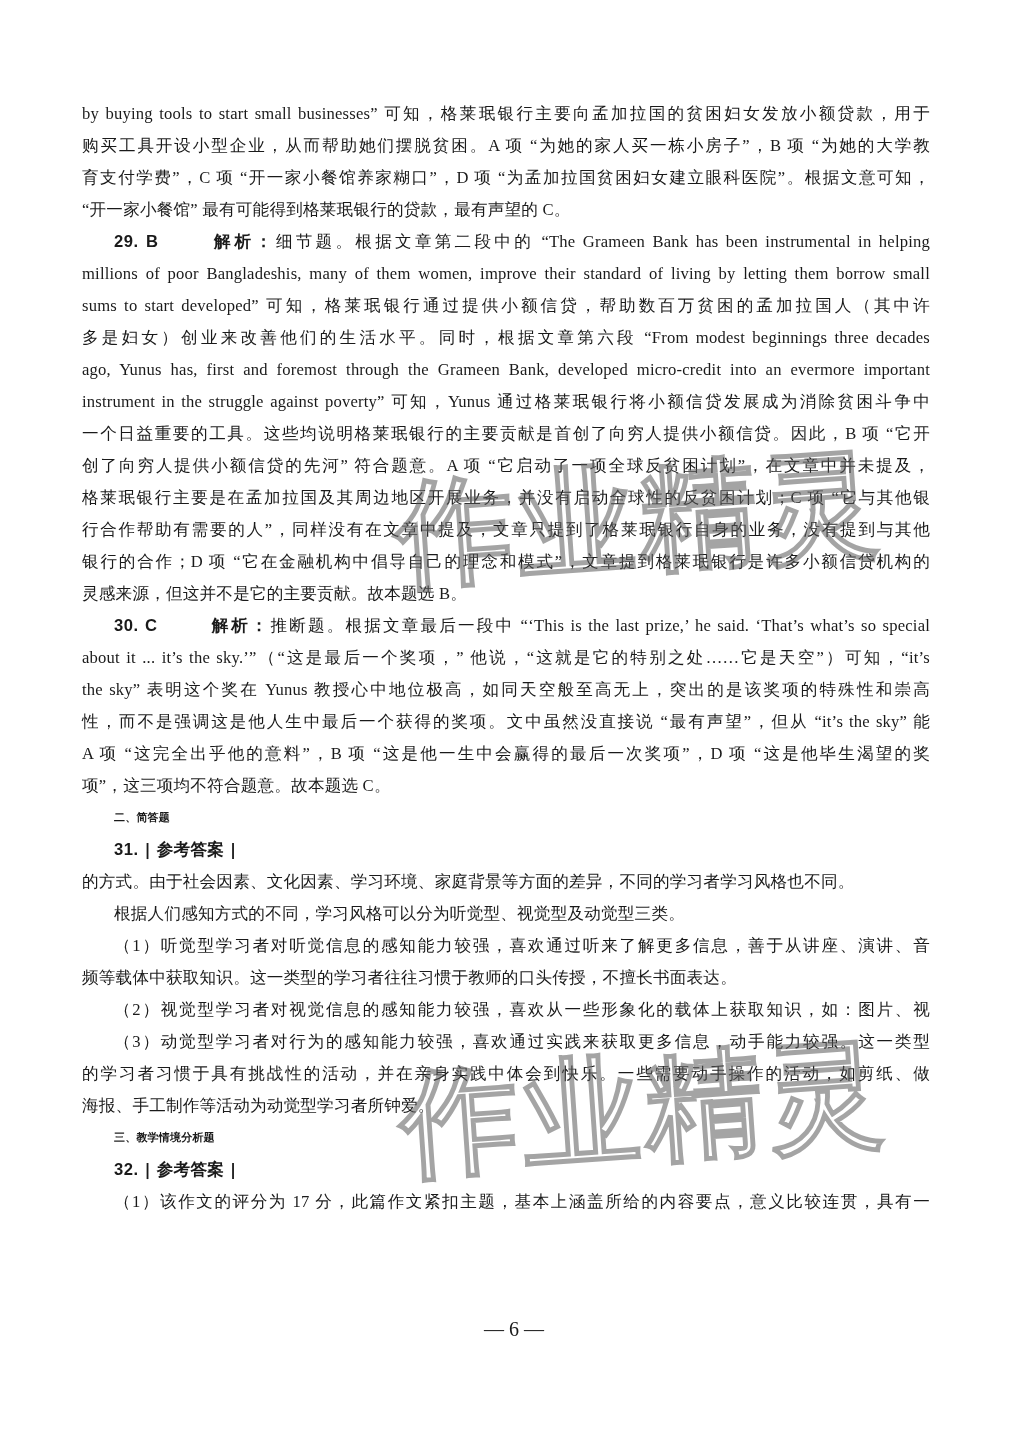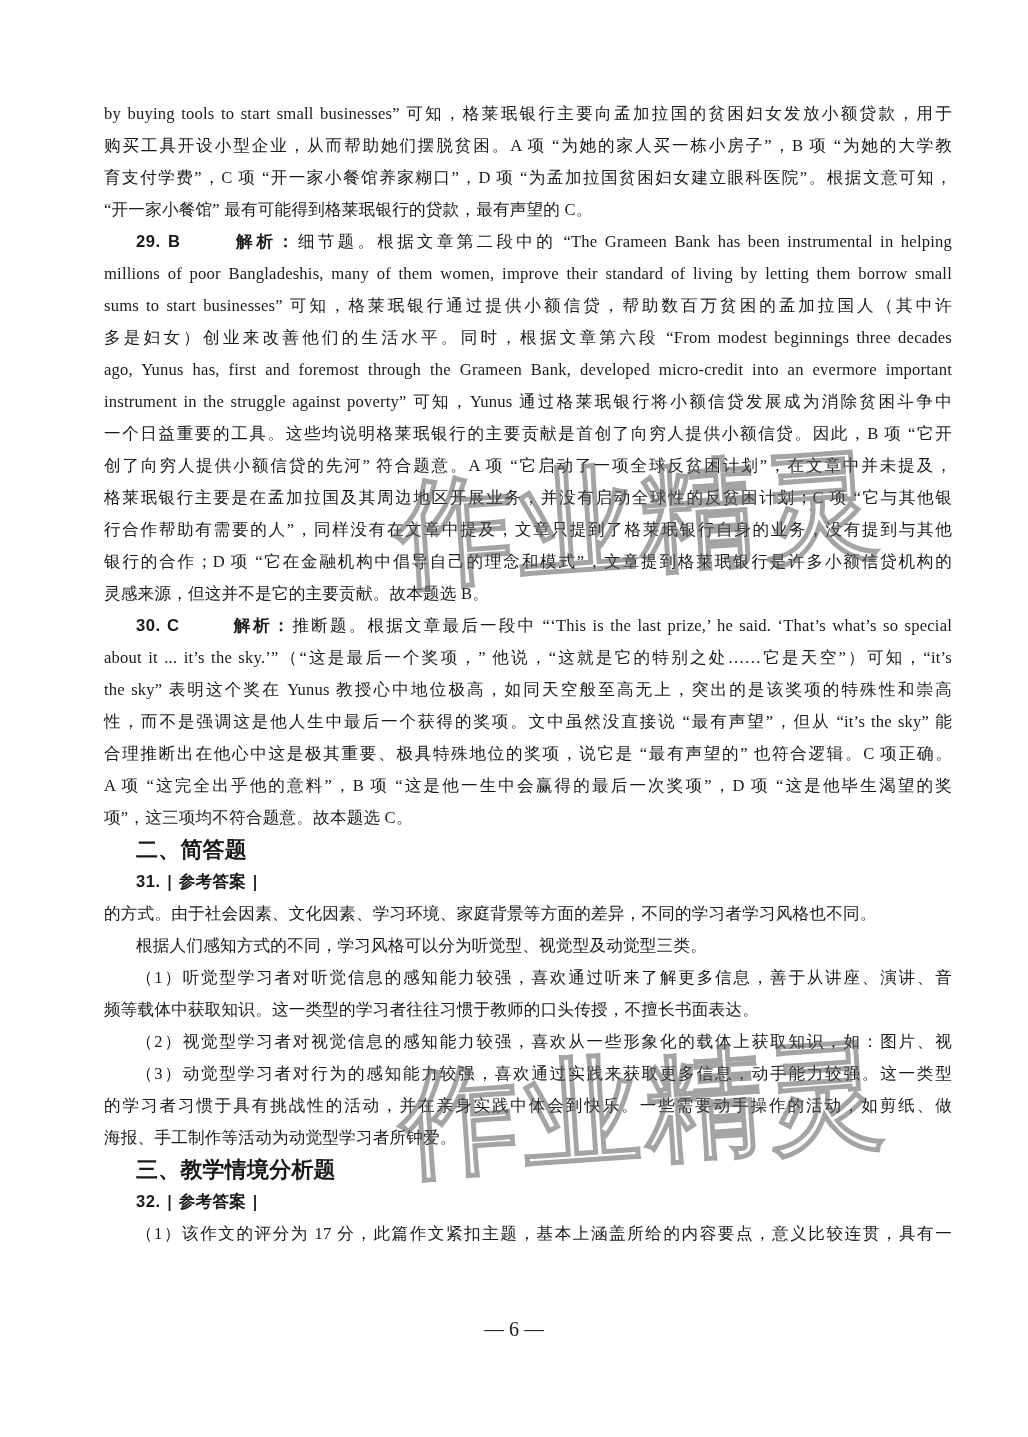--- a/index.html
+++ b/index.html
@@ -10,21 +10,21 @@
   body {
     width: 1028px;
     height: 1437px;
     position: relative;
     overflow: hidden;
     font-family: "Liberation Serif", "DejaVu Serif", serif;
     color: #1a1a1a;
   }
   .page {
     position: absolute;
-    left: 104px;
+    left: 82px;
     top: 98px;
     width: 848px;
   }
   .line {
     height: 32px;
     line-height: 32px;
     font-size: 16.6px;
     white-space: nowrap;
     text-align: justify;
     text-align-last: justify;
@@ -43,21 +43,21 @@
   }
   .label {
     font-family: "DejaVu Sans", "Liberation Sans", sans-serif;
     font-weight: bold;
     letter-spacing: 1px;
     padding-left: 48px;
   }
   .heading {
     font-family: "DejaVu Sans", "Liberation Sans", sans-serif;
     font-weight: bold;
-    font-size: 22px;
+    font-size: 11px;
     text-align-last: left;
   }
   .answer-head {
     font-family: "DejaVu Sans", "Liberation Sans", sans-serif;
     font-weight: bold;
     text-align-last: left;
   }
   .page-number {
     position: absolute;
     left: 0;
@@ -103,42 +103,41 @@
     <div class="line last">“开一家小餐馆” 最有可能得到格莱珉银行的贷款，最有声望的 C。</div>
   </div>
 
   <div>
     <div class="line indent">
       <span class="q-num">29.</span>
       <span class="q-num">B</span>
       <span class="label">解析：</span><span>细节题。根据文章第二段中的 “The Grameen Bank has been instrumental in helping</span>
     </div>
     <div class="line">millions of poor Bangladeshis, many of them women, improve their standard of living by letting them borrow small</div>
-    <div class="line">sums to start businesses” 可知，格莱珉银行通过提供小额信贷，帮助数百万贫困的孟加拉国人（其中许</div>
+    <div class="line">sums to start developed” 可知，格莱珉银行通过提供小额信贷，帮助数百万贫困的孟加拉国人（其中许</div>
     <div class="line">多是妇女）创业来改善他们的生活水平。同时，根据文章第六段 “From modest beginnings three decades</div>
     <div class="line">ago, Yunus has, first and foremost through the Grameen Bank, developed micro-credit into an evermore important</div>
     <div class="line">instrument in the struggle against poverty” 可知，Yunus 通过格莱珉银行将小额信贷发展成为消除贫困斗争中</div>
     <div class="line">一个日益重要的工具。这些均说明格莱珉银行的主要贡献是首创了向穷人提供小额信贷。因此，B 项 “它开</div>
     <div class="line">创了向穷人提供小额信贷的先河” 符合题意。A 项 “它启动了一项全球反贫困计划”，在文章中并未提及，</div>
     <div class="line">格莱珉银行主要是在孟加拉国及其周边地区开展业务，并没有启动全球性的反贫困计划；C 项 “它与其他银</div>
     <div class="line">行合作帮助有需要的人”，同样没有在文章中提及，文章只提到了格莱珉银行自身的业务，没有提到与其他</div>
     <div class="line">银行的合作；D 项 “它在金融机构中倡导自己的理念和模式”，文章提到格莱珉银行是许多小额信贷机构的</div>
     <div class="line last">灵感来源，但这并不是它的主要贡献。故本题选 B。</div>
   </div>
 
   <div>
     <div class="line indent">
       <span class="q-num">30.</span>
       <span class="q-num">C</span>
       <span class="label">解析：</span><span>推断题。根据文章最后一段中 “‘This is the last prize,’ he said. ‘That’s what’s so special</span>
     </div>
     <div class="line">about it ... it’s the sky.’”（“这是最后一个奖项，” 他说，“这就是它的特别之处……它是天空”）可知，“it’s</div>
     <div class="line">the sky” 表明这个奖在 Yunus 教授心中地位极高，如同天空般至高无上，突出的是该奖项的特殊性和崇高</div>
     <div class="line">性，而不是强调这是他人生中最后一个获得的奖项。文中虽然没直接说 “最有声望”，但从 “it’s the sky” 能</div>
-    <div class="line">合理推断出在他心中这是极其重要、极具特殊地位的奖项，说它是 “最有声望的” 也符合逻辑。C 项正确。</div>
     <div class="line">A 项 “这完全出乎他的意料”，B 项 “这是他一生中会赢得的最后一次奖项”，D 项 “这是他毕生渴望的奖</div>
     <div class="line last">项”，这三项均不符合题意。故本题选 C。</div>
   </div>
 
   <div>
     <div class="line indent heading">二、简答题</div>
     <div class="line indent answer-head">
       <span class="q-num">31.</span>
       <span>| 参考答案 |</span>
     </div>

